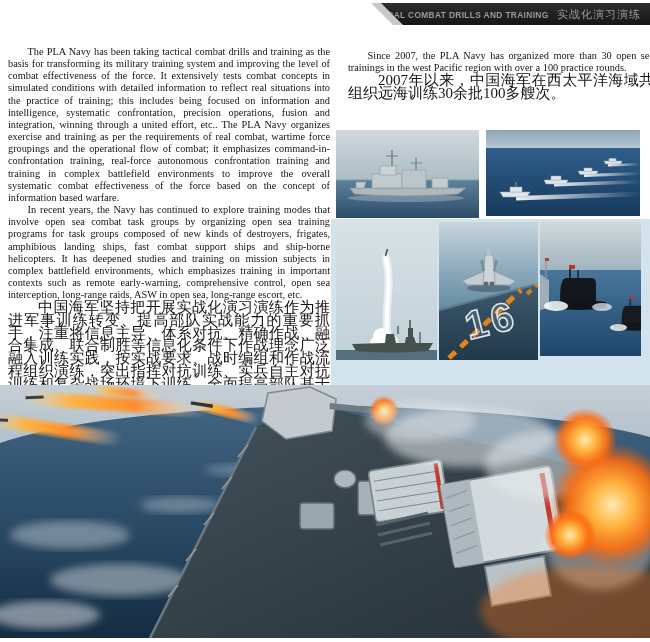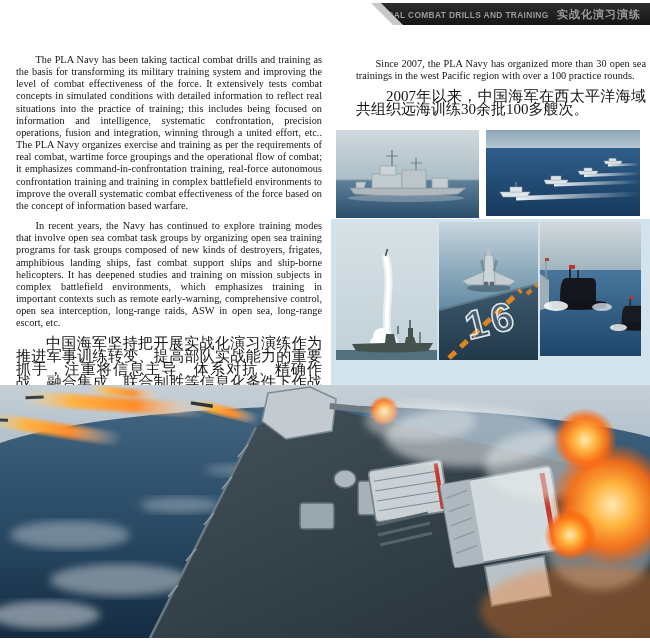--- a/index.html
+++ b/index.html
@@ -12,26 +12,26 @@
            clip-path:polygon(11px 0,290px 0,290px 22px,33px 22px);}
   #hdrBar{left:360px;top:3px;width:290px;height:22px;
           background:linear-gradient(#2d2d2d,#161616);
           clip-path:polygon(21px 0,290px 0,290px 22px,43px 22px);
           display:flex;align-items:center;justify-content:flex-end;
           padding-right:0;box-sizing:border-box;}
   #hdrBar .en{font-family:"Liberation Sans",sans-serif;font-weight:bold;
               font-size:9.5px;letter-spacing:.4px;color:#9b9b9b;
               display:inline-block;transform:scaleX(.88);transform-origin:right center;
               white-space:nowrap;}
-  #hdrBar .zh{font-family:"Liberation Sans",sans-serif;font-weight:bold;
+  #hdrBar .zh{font-family:"Liberation Sans",sans-serif;font-weight:normal;
               font-size:11px;color:#9b9b9b;margin-left:8px;margin-right:9px;
               white-space:nowrap;letter-spacing:1px;}
 
   
-  .txt p{margin:8px;text-align:justify;color:#141414;}
+  .txt p{margin:0;text-align:justify;color:#141414;}
   .txt p.en{font-size:10.3px;line-height:12.15px;text-indent:1.9em;}
   .txt p.zh{font-size:15px;line-height:12.7px;text-indent:2em;}
   #leftCol{left:8px;top:46px;width:322px;}
   #rightCol{left:348px;top:50px;width:306px;}
 
   
   .wash{left:331px;top:219px;width:319px;height:167px;background:#d2e3ee;}
   .photo{overflow:hidden;}
   .photo svg{display:block;}
 

